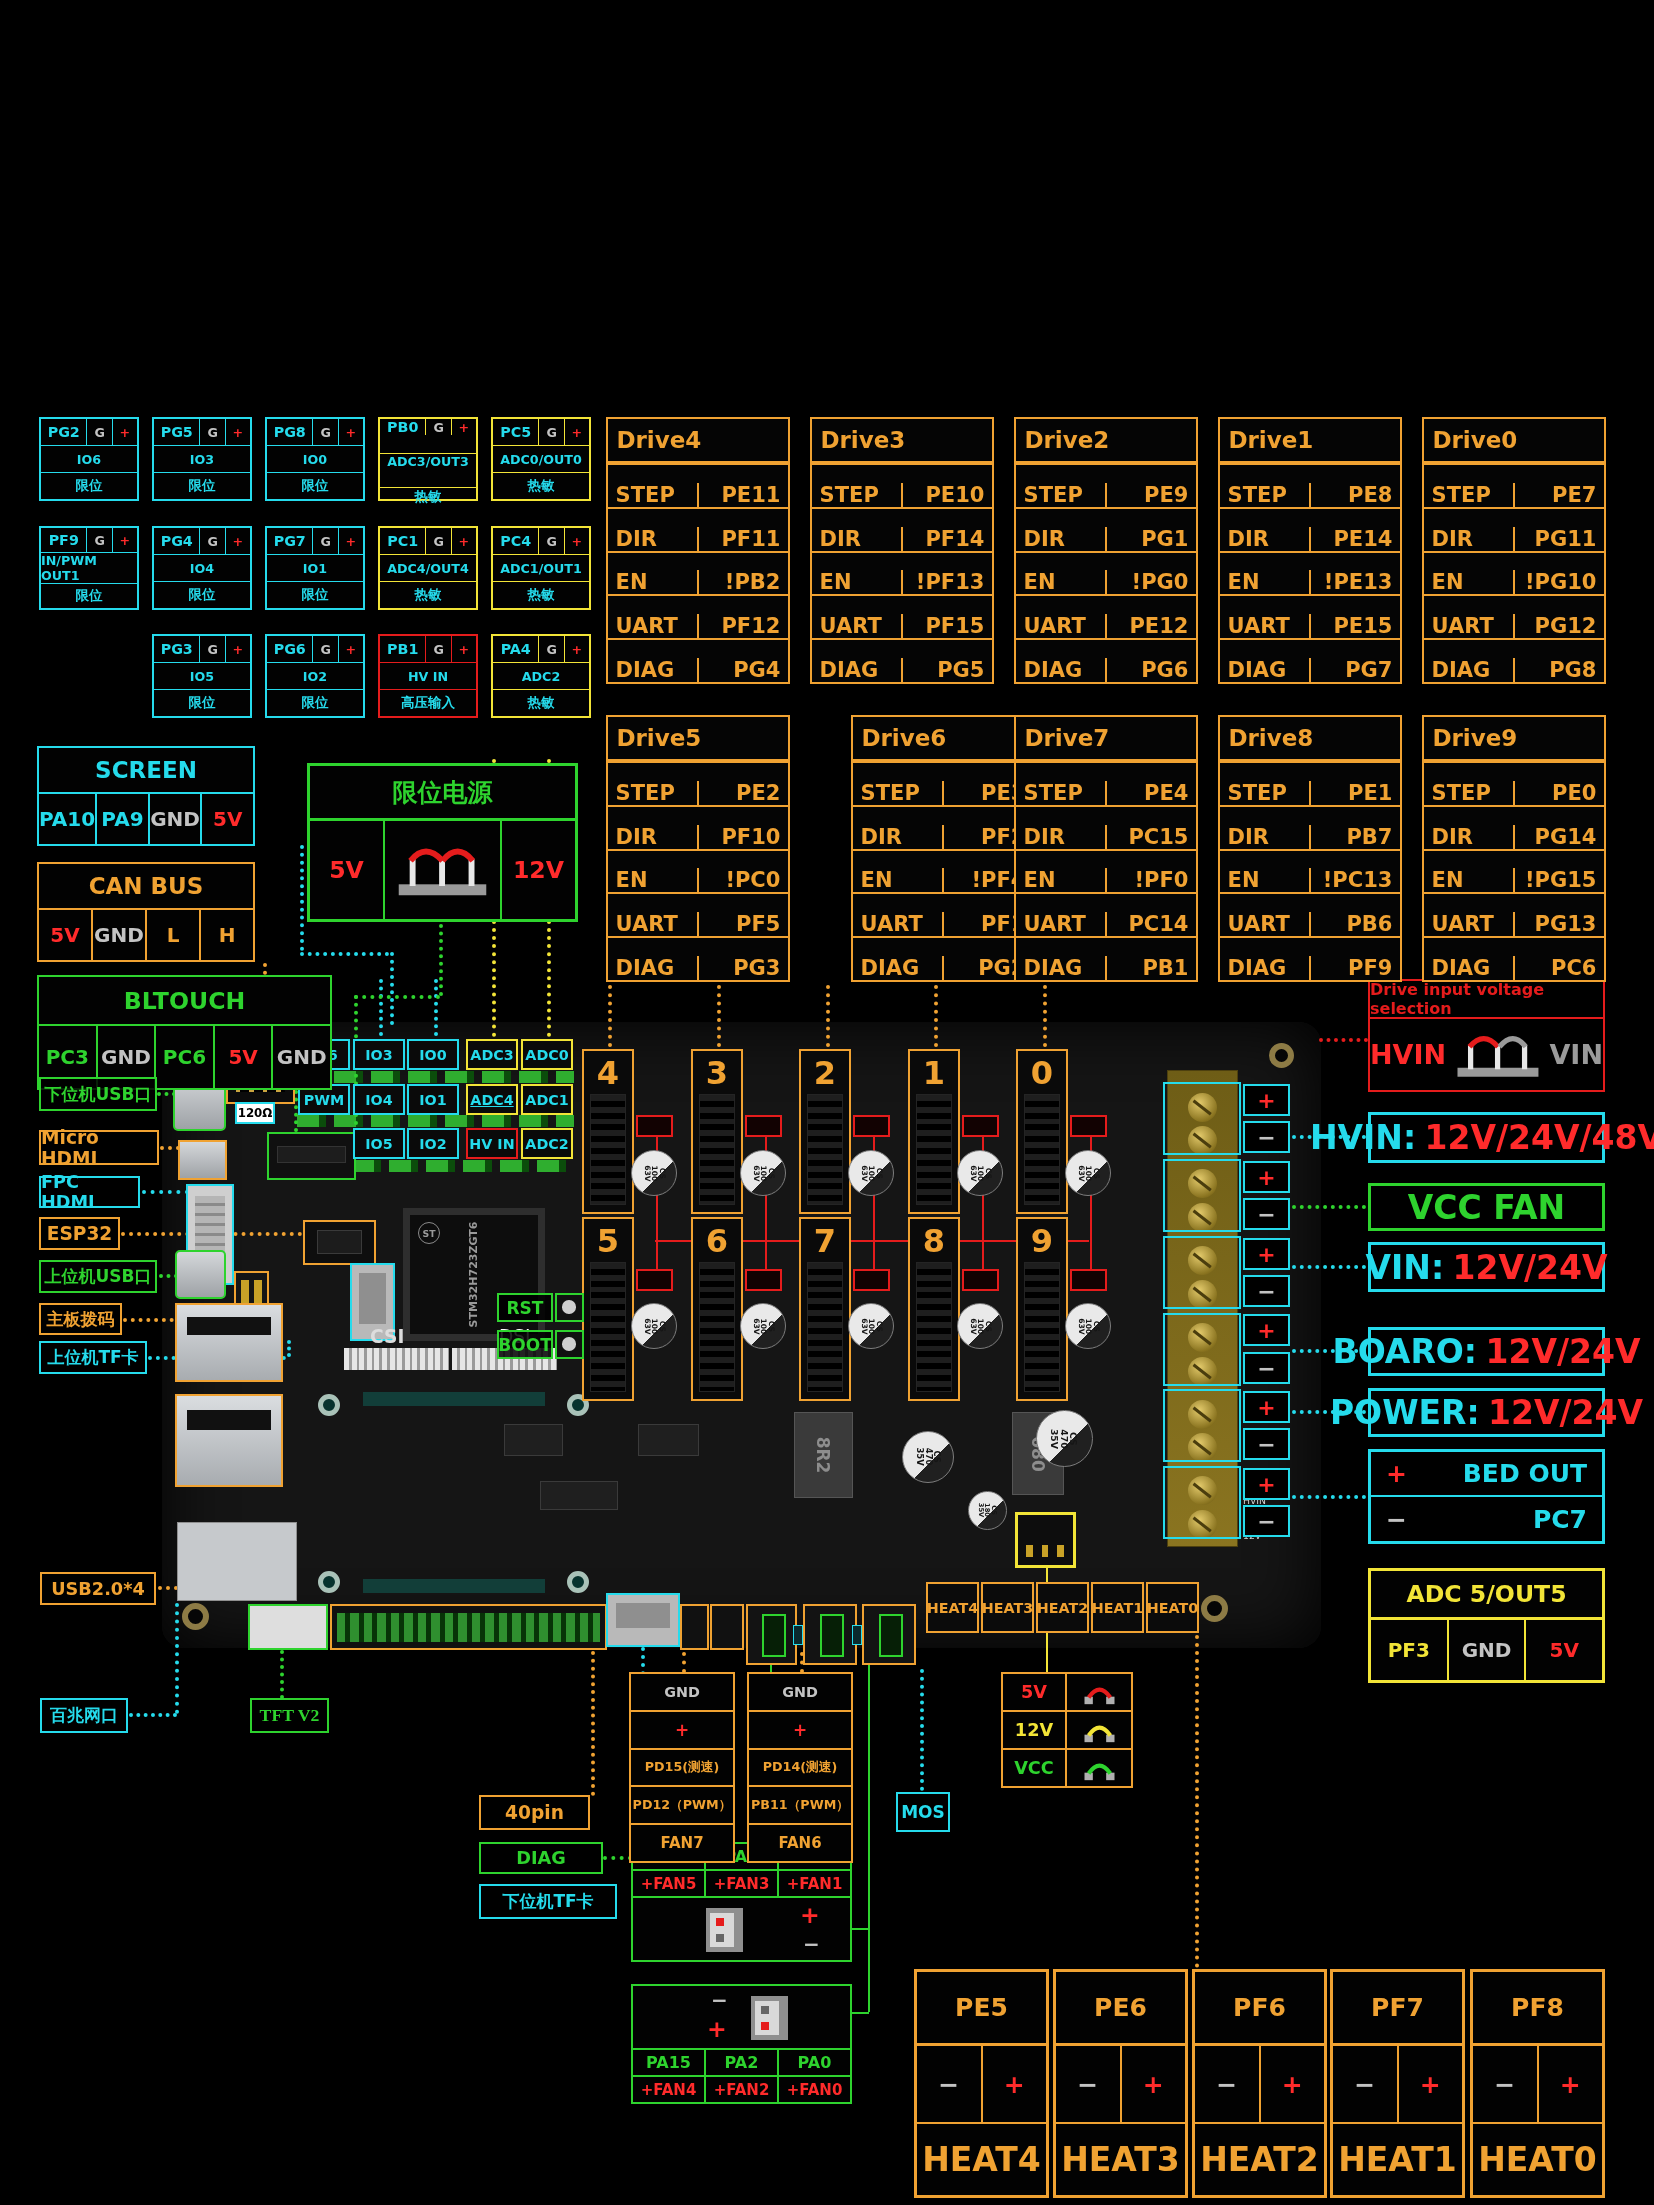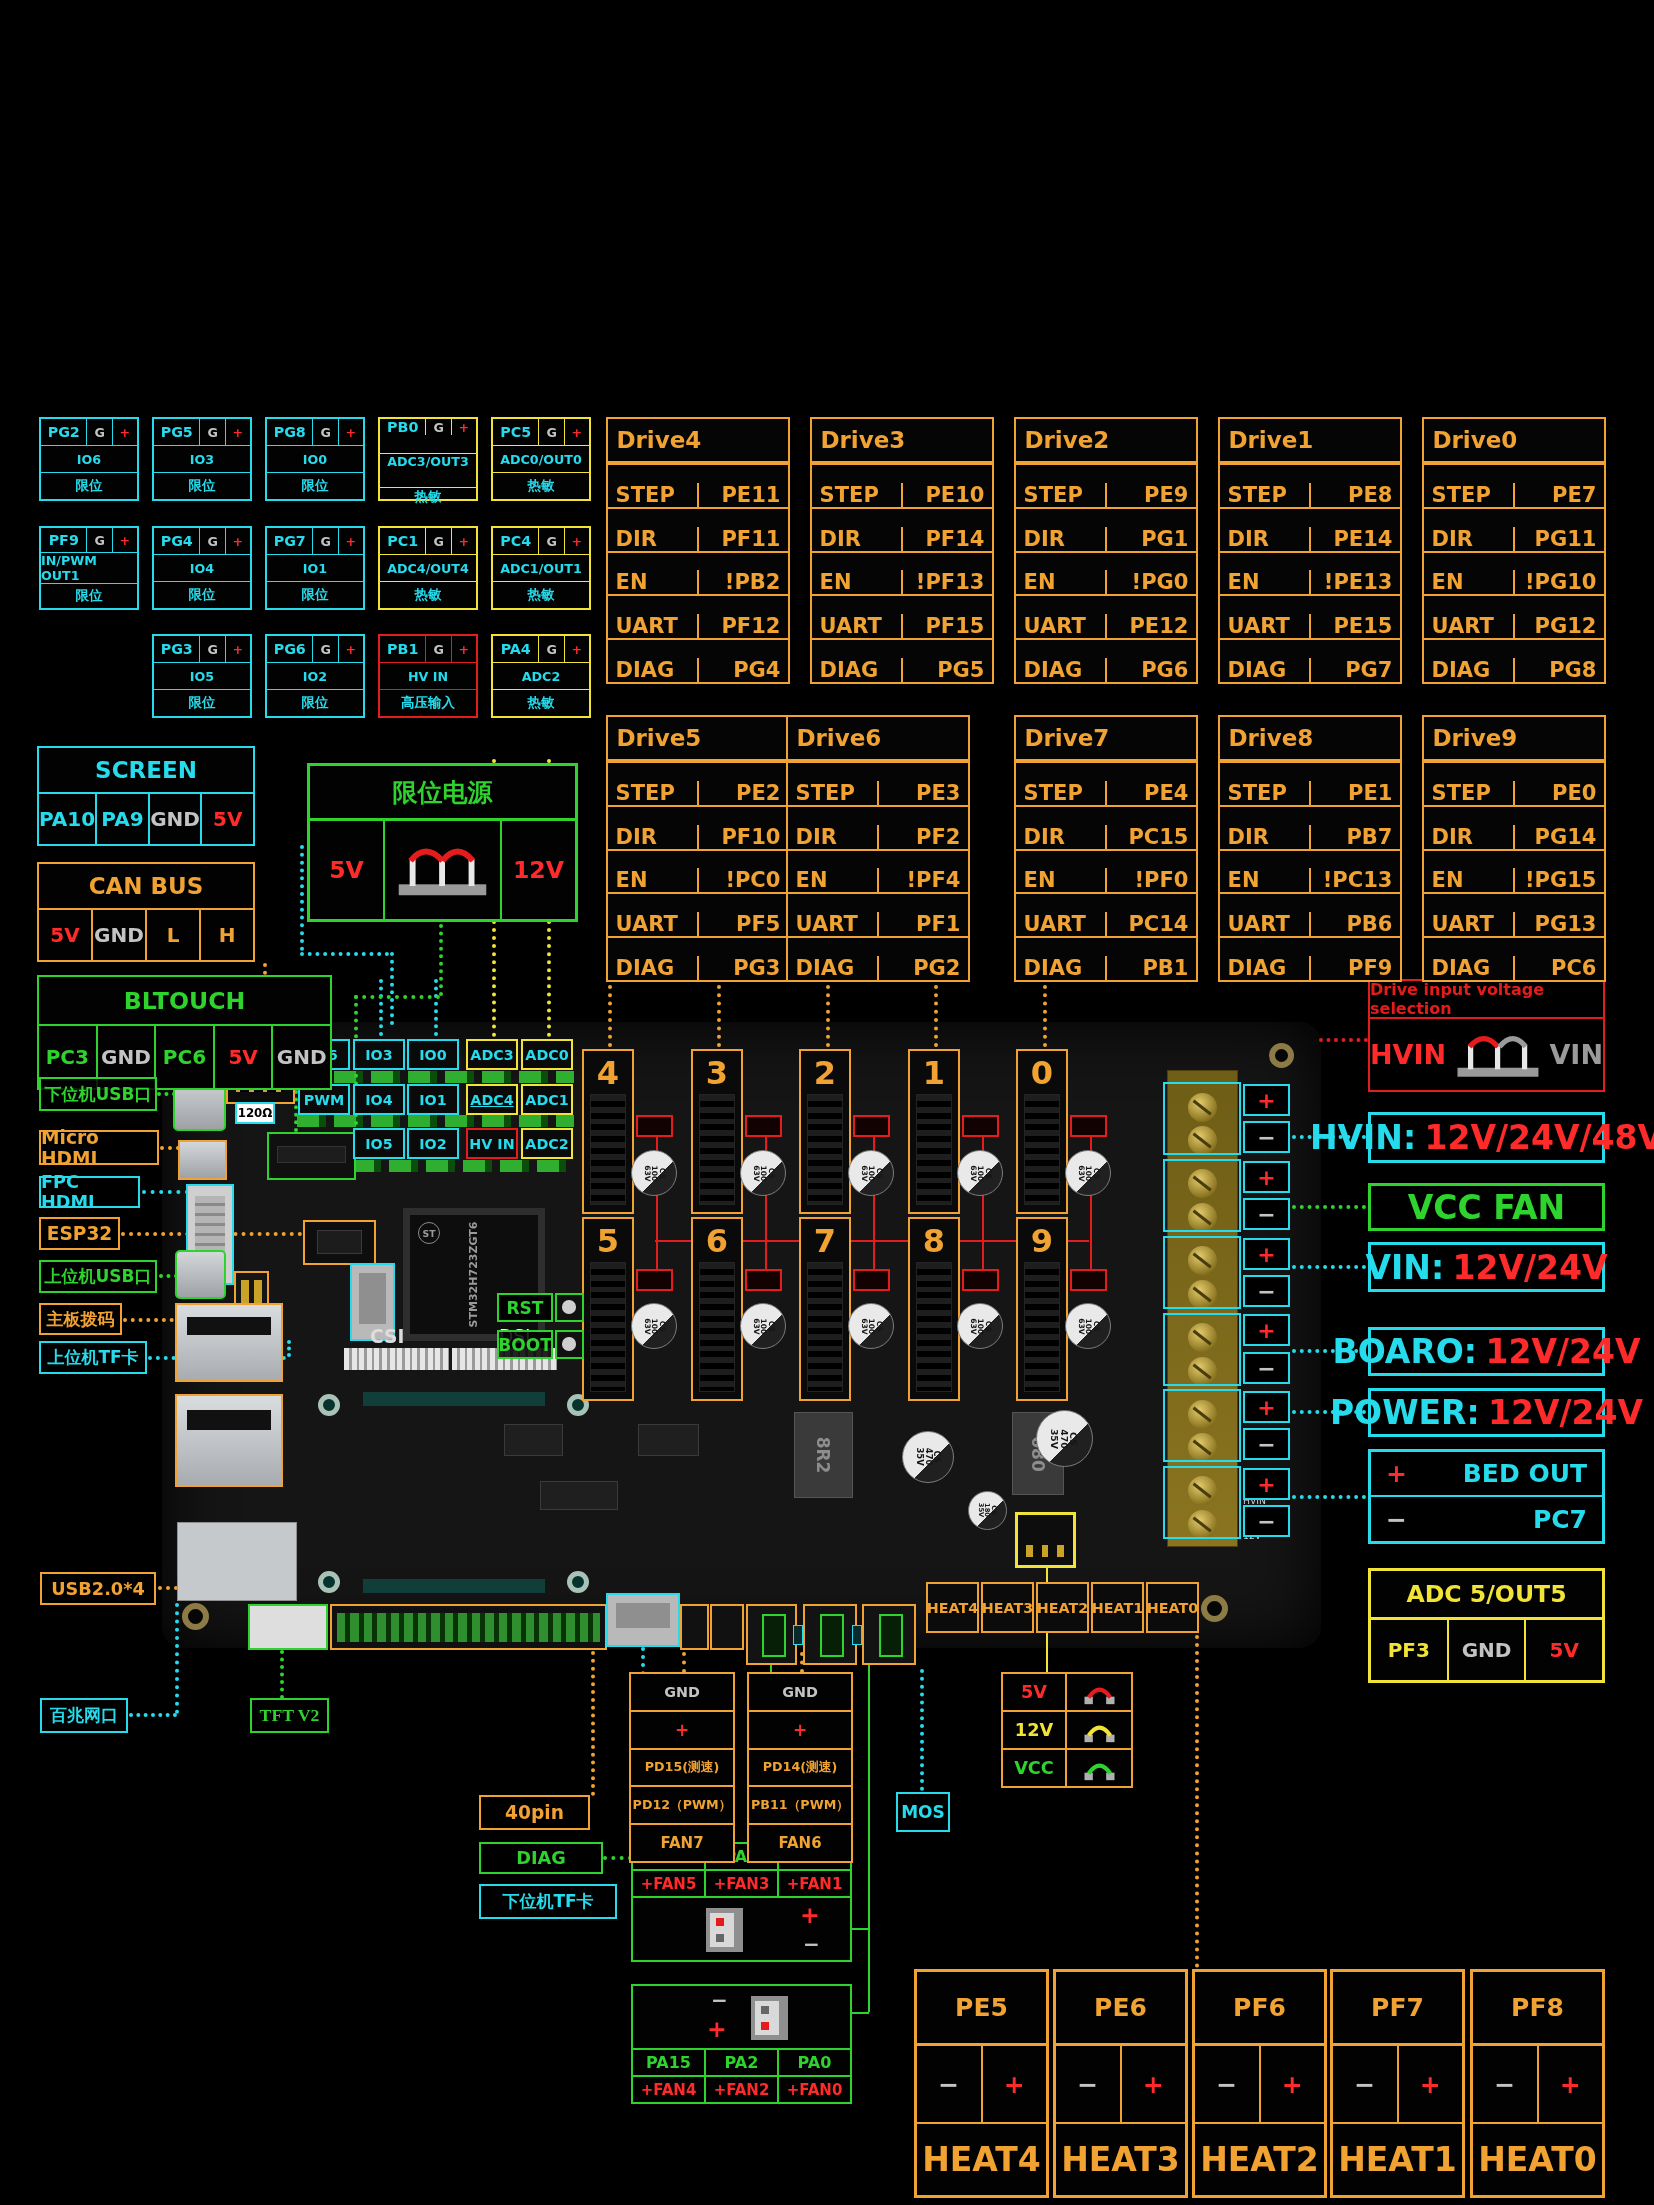--- a/index.html
+++ b/index.html
@@ -674,21 +674,21 @@
       </div>
       <div class="drow">
         <div class="dl">UART</div>
         <div class="dp">PF5</div>
       </div>
       <div class="drow">
         <div class="dl">DIAG</div>
         <div class="dp">PG3</div>
       </div>
     </div>
-    <div class="drv" style="left: 786px; top: 715px;">
+    <div class="drv" style="left: 851px; top: 715px;">
       <div class="dttl">Drive6</div>
       <div class="drow">
         <div class="dl">STEP</div>
         <div class="dp">PE3</div>
       </div>
       <div class="drow">
         <div class="dl">DIR</div>
         <div class="dp">PF2</div>
       </div>
       <div class="drow">

